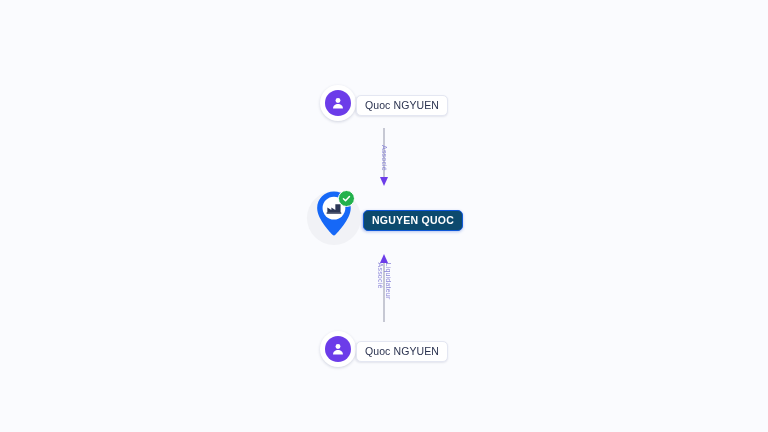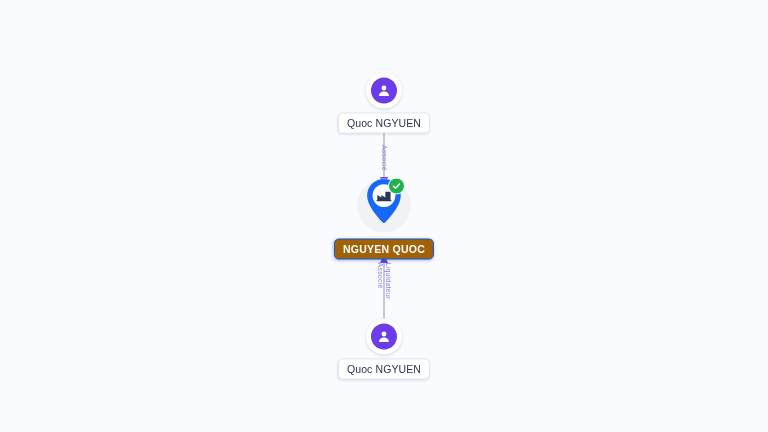--- a/index.html
+++ b/index.html
@@ -20,21 +20,21 @@
     inset: 0;
     width: 768px;
     height: 432px;
   }
 
   
   .node {
     position: absolute;
     transform: translate(-50%, -50%);
     display: flex;
-    flex-direction: column;
+    flex-direction: row;
     align-items: center;
   }
 
   
   .avatar-ring {
     width: 36px;
     height: 36px;
     border-radius: 50%;
     background: #ffffff;
     box-shadow: 0 1px 3px rgba(30, 40, 90, 0.18);
@@ -63,21 +63,21 @@
     white-space: nowrap;
     letter-spacing: 0.1px;
   }
   .pill-person {
     background: #ffffff;
     color: #2b3350;
     border: 1px solid #e4e7f2;
     box-shadow: 0 1px 2px rgba(30, 40, 90, 0.10);
   }
   .pill-company {
-    background: #a16207;
+    background: #0c4a6e;
     color: #ffffff;
     font-size: 10.5px;
     font-weight: bold;
     letter-spacing: 0.25px;
     border: 1px solid #0d57d8;
     box-shadow: 0 1px 3px rgba(20, 70, 200, 0.30);
   }
 
   
   .pin-wrap {

